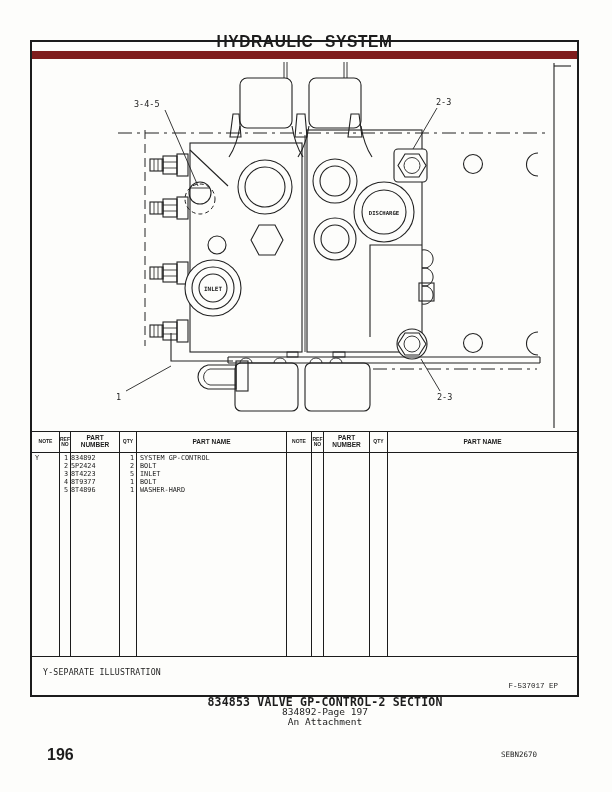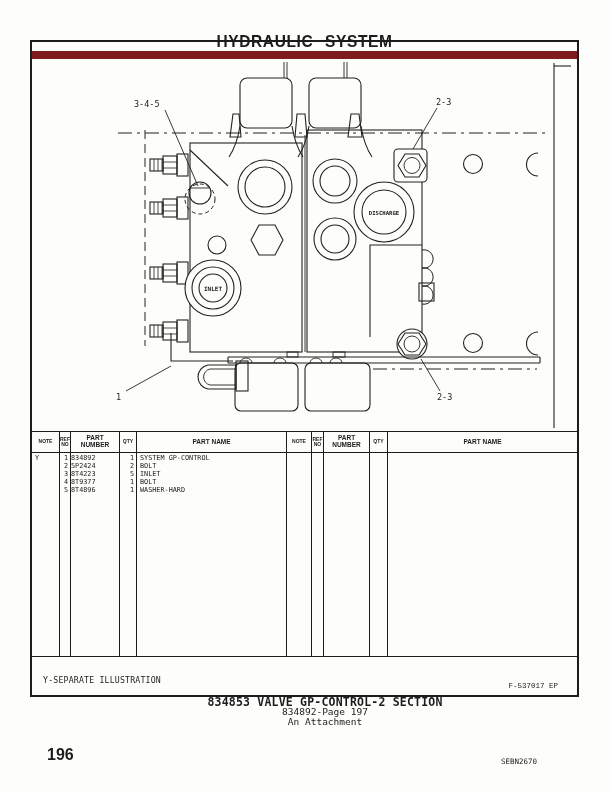--- a/index.html
+++ b/index.html
@@ -30,30 +30,30 @@
   .w-qty2{width:18px;} .w-name2{flex:1;}
   .bc{font-family:"DejaVu Sans Mono",monospace;font-size:6.8px;padding-top:1px;}
   .bc .r{height:8px;line-height:8px;white-space:nowrap;overflow:visible;}
   .al-r .r{text-align:right;padding-right:2px;}
   .al-c .r{}
   .al-l .r{text-align:left;padding-left:3px;}
   
   .footband{position:absolute;left:0;bottom:0;width:100%;height:39px;
             border-top:1.5px solid #1c1c1c;box-sizing:border-box;
             font-family:"DejaVu Sans Mono",monospace;}
-  .footband .sep{position:absolute;left:11px;top:18px;font-size:8.2px;letter-spacing:.2px;}
+  .footband .sep{position:absolute;left:11px;top:10px;font-size:8.2px;letter-spacing:.2px;}
   .footband .figref{position:absolute;right:19px;bottom:5px;font-size:7.5px;font-family:Liberation Mono, monospace;}
   
   .caption{position:absolute;left:28px;top:697px;width:594px;text-align:center;
            font-family:"DejaVu Sans Mono",monospace;}
   .caption .l1{font-weight:bold;font-size:11.5px;line-height:10px;letter-spacing:.2px;}
   .caption .ln{font-size:9.5px;line-height:10px;}
   .pagenum{position:absolute;left:47px;top:746px;font-weight:bold;font-size:16px;}
   .doccode{position:absolute;left:501px;top:750px;font-family:"DejaVu Sans Mono",monospace;
-           font-size:7.5px;margin-top:7px;}
+           font-size:7.5px;}
   .dg-text{font-family:"DejaVu Sans Mono",monospace;fill:#1a1a1a;}
 </style>
 </head>
 <body>
 
 <div class="page">
   <div class="sheet">
 
     <div class="titlebar">
       <span>HYDRAULIC SYSTEM</span>

